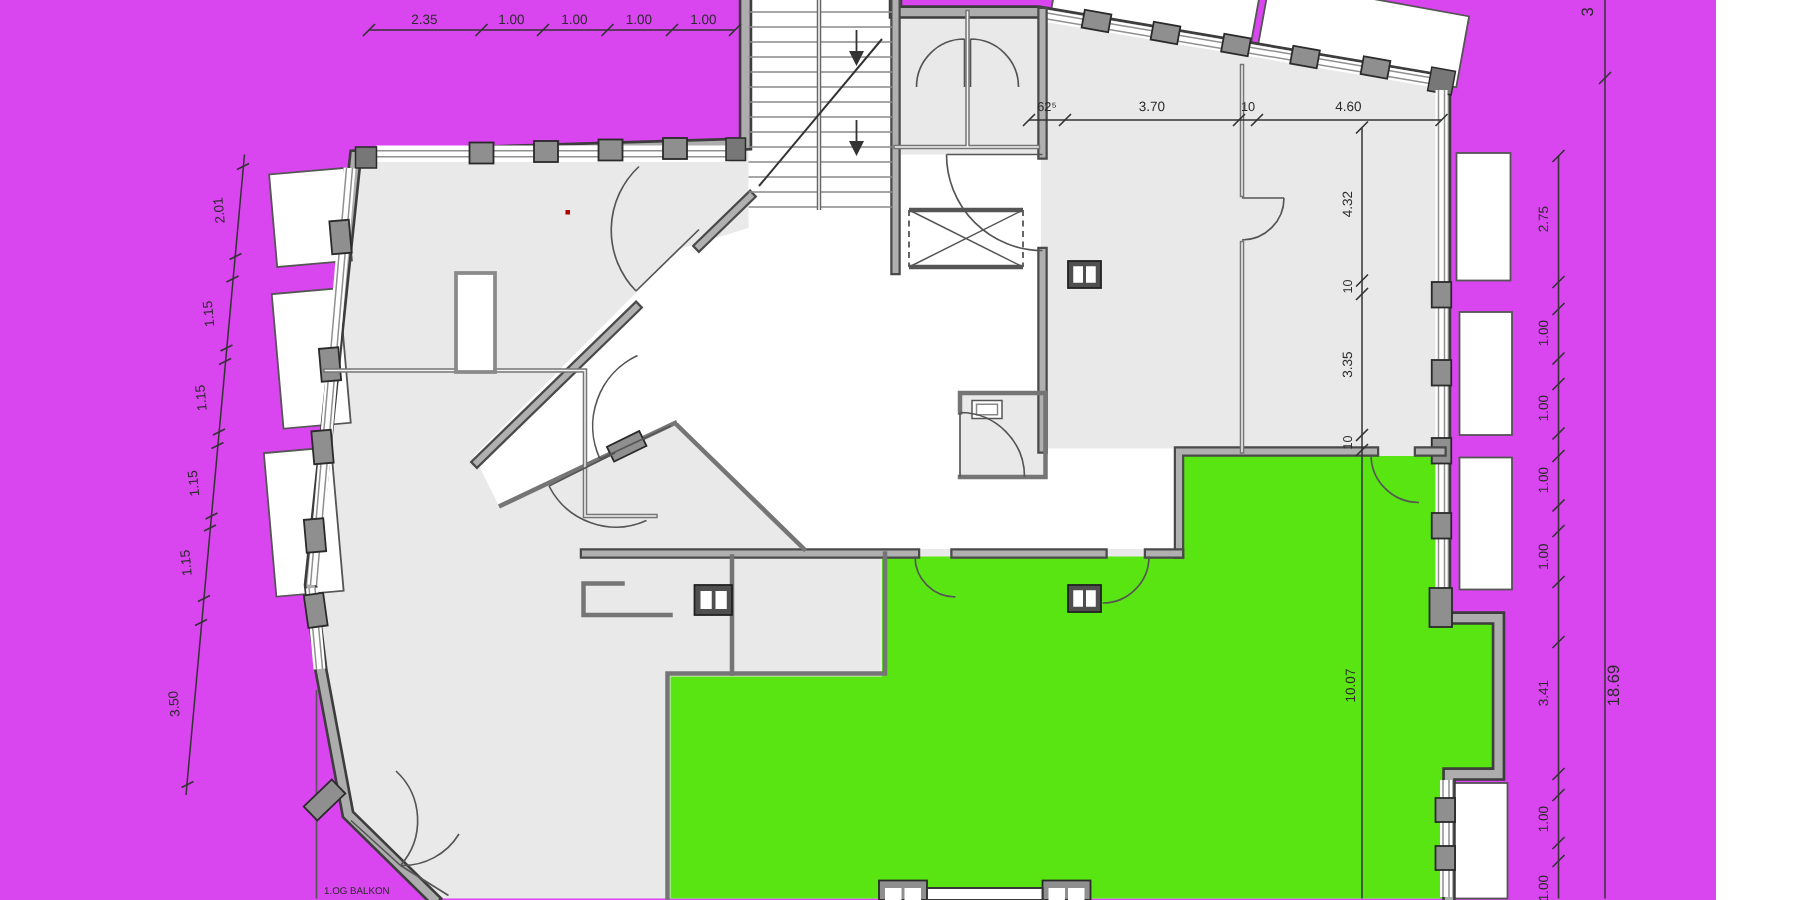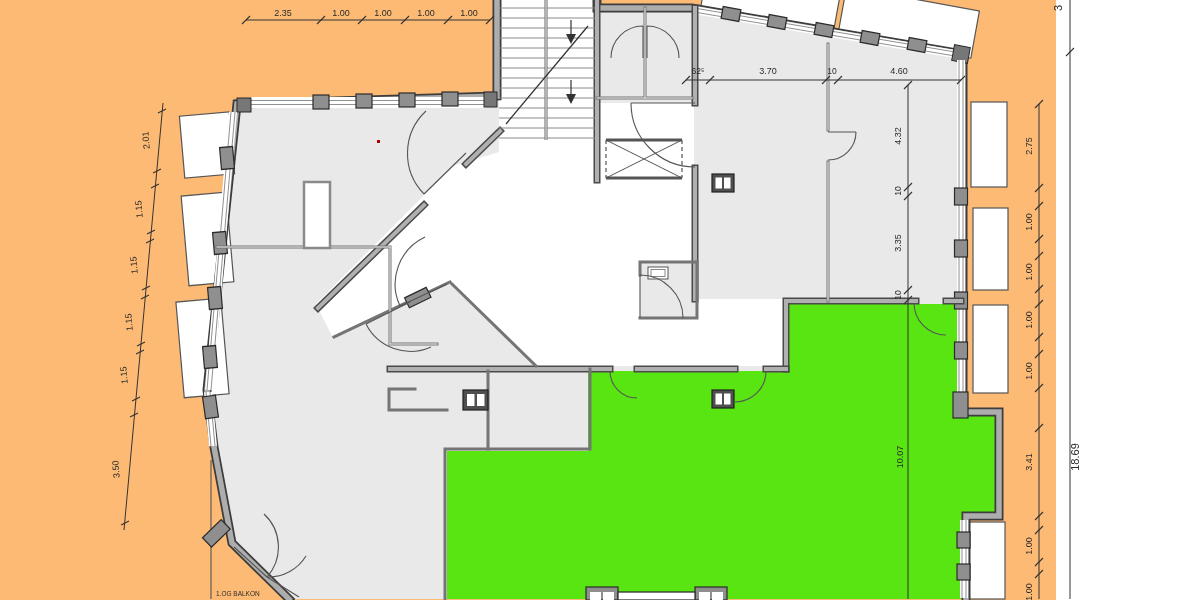--- a/index.html
+++ b/index.html
@@ -1,16 +1,16 @@
 <!DOCTYPE html>
 <html><head>
 <meta charset="utf-8">
 <style>
   html,body{margin:0;padding:0;background:#ffffff;width:1200px;height:600px;overflow:hidden;}
-  #plan-wrap{position:relative;width:1056px;height:600px;background:#fdba74;font-family:"Liberation Sans",sans-serif;}
+  #plan-wrap{position:relative;width:1144px;height:600px;background:#d946ef;font-family:"Liberation Sans",sans-serif;}
   svg{position:absolute;top:0;left:0;}
   text{font-family:"Liberation Sans","DejaVu Sans",sans-serif;fill:#2b2b2b;}
   .wall-outer{stroke:#3d3d3d;stroke-width:9;fill:none;stroke-linecap:square;}
   .wall-inner{stroke:#adadad;stroke-width:5.5;fill:none;stroke-linecap:square;}
   .iwall-outer{stroke:#4a4a4a;stroke-width:7;fill:none;stroke-linecap:square;}
   .iwall-inner{stroke:#b0b0b0;stroke-width:4;fill:none;stroke-linecap:square;}
   .twall{stroke:#757575;stroke-width:3;fill:none;stroke-linecap:square;}
   .twall-core{stroke:#f3f3f3;stroke-width:1;fill:none;stroke-linecap:square;}
   .glass{stroke:#ffffff;stroke-width:8;fill:none;}
   .glassline{stroke:#909090;stroke-width:1;fill:none;}

